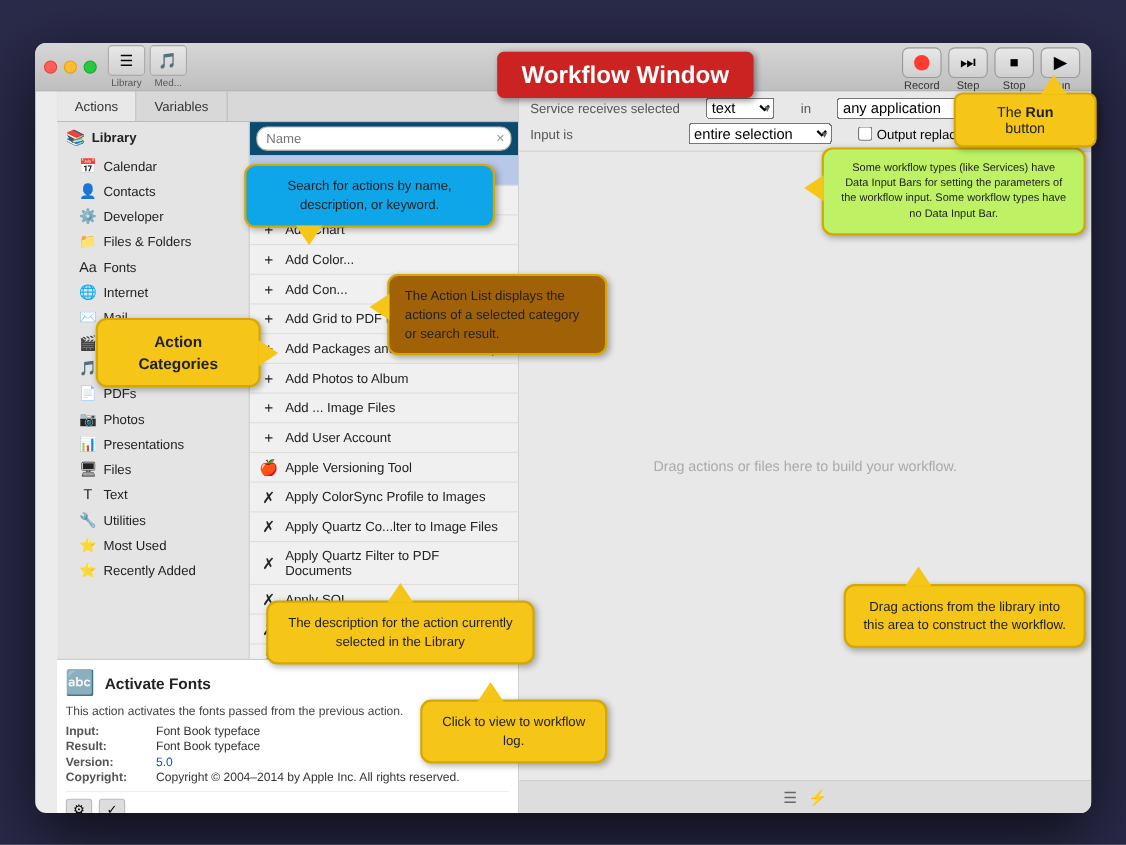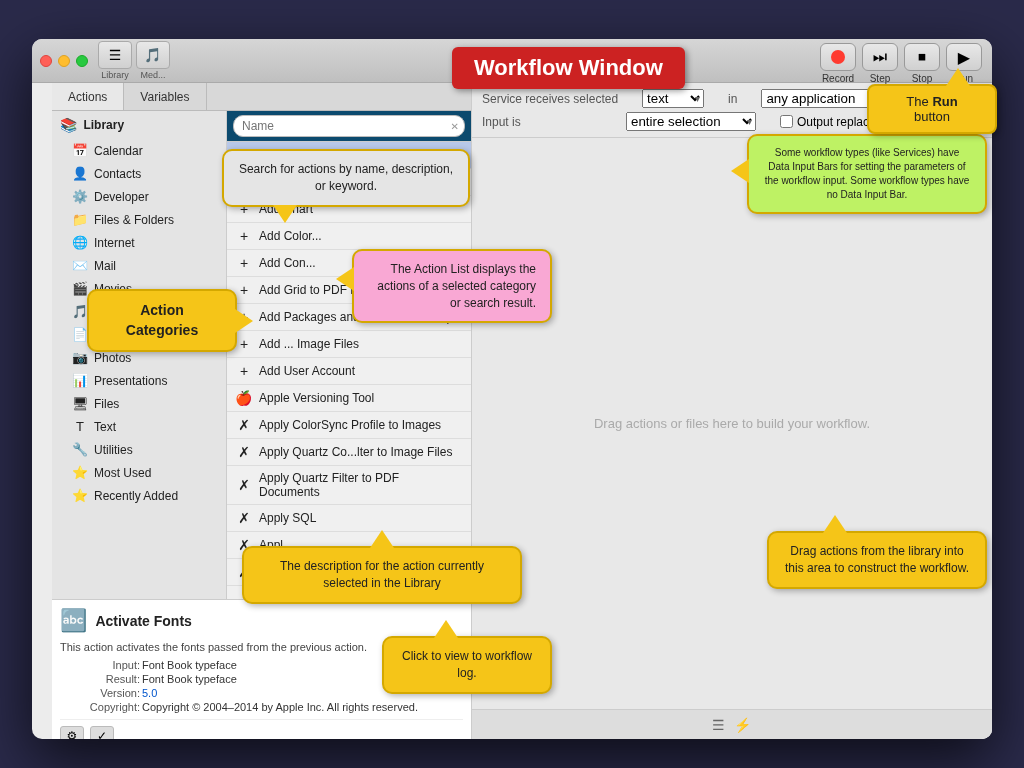--- a/index.html
+++ b/index.html
@@ -273,22 +273,22 @@
       color: #444;
       margin-bottom: 4px;
       line-height: 1.4;
     }
     .desc-meta {
       display: grid;
       grid-template-columns: 80px 1fr;
       gap: 2px;
     }
     .desc-label {
-      font-weight: 400;
-      text-align: right;
+      font-weight: 700;
+      text-align: left;
       color: #555;
     }
     .desc-value {
       color: #333;
     }
     .desc-version {
       color: #0055cc;
     }
     .desc-footer {
       margin-top: 6px;
@@ -456,20 +456,24 @@
             </div>
             <div class="cat-item">
               <span class="cat-item-icon">⚙️</span>
               <span>Developer</span>
             </div>
             <div class="cat-item">
               <span class="cat-item-icon">📁</span>
               <span>Files &amp; Folders</span>
             </div>
             <div class="cat-item">
+              <span class="cat-item-icon">Aa</span>
+              <span>Fonts</span>
+            </div>
+            <div class="cat-item">
               <span class="cat-item-icon">🌐</span>
               <span>Internet</span>
             </div>
             <div class="cat-item">
               <span class="cat-item-icon">✉️</span>
               <span>Mail</span>
             </div>
             <div class="cat-item">
               <span class="cat-item-icon">🎬</span>
               <span>Movies</span>
@@ -540,20 +544,24 @@
                 <span class="action-icon">+</span>
                 <span>Add Con...</span>
               </div>
               <div class="action-item">
                 <span class="action-icon">+</span>
                 <span>Add Grid to PDF Documents</span>
               </div>
               <div class="action-item">
                 <span class="action-icon">+</span>
                 <span>Add Packages and Post-Install Scripts</span>
+              </div>
+              <div class="action-item">
+                <span class="action-icon">+</span>
+                <span>Add Photos to Album</span>
               </div>
               <div class="action-item">
                 <span class="action-icon">+</span>
                 <span>Add ... Image Files</span>
               </div>
               <div class="action-item">
                 <span class="action-icon">+</span>
                 <span>Add User Account</span>
               </div>
               <div class="action-item">
@@ -646,36 +654,36 @@
         </div>
         <div class="workflow-bottom-bar">
           <span class="workflow-bottom-icon">☰</span>
           <span class="workflow-bottom-icon">⚡</span>
         </div>
       </div>
     </div>
   </div>
 
 
-  <div style="position:absolute; top:130px; left:200px; width:248px; background:#e5e5e5; border:2px solid #d4a800; border-radius:10px; padding:10px 14px; font-size:12px; font-weight:500; color:#222; line-height:1.4; text-align:center; box-shadow:2px 2px 6px rgba(0,0,0,0.3); z-index:10;">
+  <div style="position:absolute; top:130px; left:200px; width:228px; background:#0ea5e9; border:2px solid #d4a800; border-radius:10px; padding:10px 14px; font-size:12px; font-weight:500; color:#222; line-height:1.4; text-align:center; box-shadow:2px 2px 6px rgba(0,0,0,0.3); z-index:10;">
     <span>Search for actions by name, description, or keyword.</span>
     <div style="position:absolute; bottom:-18px; left:20%; width:0; height:0; border-left:12px solid transparent; border-right:12px solid transparent; border-top:18px solid #f5c518;"></div>
   </div>
 
   <div style="position:absolute; top:270px; left:65px; width:150px; background:#f5c518; border:2px solid #d4a800; border-radius:10px; padding:10px 14px; font-size:14px; font-weight:700; color:#222; line-height:1.4; text-align:center; box-shadow:2px 2px 6px rgba(0,0,0,0.3); z-index:10;">
     <span>Action Categories</span>
     <div style="position:absolute; right:-18px; top:50%; transform:translateY(-50%); width:0; height:0; border-top:12px solid transparent; border-bottom:12px solid transparent; border-left:18px solid #f5c518;"></div>
   </div>
 
-  <div style="position:absolute; top:230px; left:330px; width:200px; background:#f9a8d4; border:2px solid #d4a800; border-radius:10px; padding:10px 14px; font-size:12px; font-weight:500; color:#222; line-height:1.4; text-align:right; box-shadow:2px 2px 6px rgba(0,0,0,0.3); z-index:10;">
+  <div style="position:absolute; top:230px; left:330px; width:200px; background:#a16207; border:2px solid #d4a800; border-radius:10px; padding:10px 14px; font-size:12px; font-weight:500; color:#222; line-height:1.4; text-align:left; box-shadow:2px 2px 6px rgba(0,0,0,0.3); z-index:10;">
     <span>The Action List displays the actions of a selected category or search result.</span>
     <div style="position:absolute; left:-18px; top:40%; transform:translateY(-50%); width:0; height:0; border-top:12px solid transparent; border-bottom:12px solid transparent; border-right:18px solid #f5c518;"></div>
   </div>
 
-  <div style="position:absolute; bottom:145px; left:220px; width:280px; background:#f5c518; border:2px solid #d4a800; border-radius:10px; padding:10px 14px; font-size:12px; font-weight:500; color:#222; line-height:1.4; text-align:center; box-shadow:2px 2px 6px rgba(0,0,0,0.3); z-index:10;">
+  <div style="position:absolute; bottom:145px; left:220px; width:244px; background:#f5c518; border:2px solid #d4a800; border-radius:10px; padding:10px 14px; font-size:12px; font-weight:500; color:#222; line-height:1.4; text-align:center; box-shadow:2px 2px 6px rgba(0,0,0,0.3); z-index:10;">
     <span>The description for the action currently selected in the Library</span>
     <div style="position:absolute; top:-18px; left:50%; transform:translateX(-50%); width:0; height:0; border-left:12px solid transparent; border-right:12px solid transparent; border-bottom:18px solid #f5c518;"></div>
   </div>
 
   <div style="position:absolute; bottom:55px; left:360px; width:170px; background:#f5c518; border:2px solid #d4a800; border-radius:10px; padding:10px 14px; font-size:12px; font-weight:500; color:#222; line-height:1.4; text-align:center; box-shadow:2px 2px 6px rgba(0,0,0,0.3); z-index:10;">
     <span>Click to view to workflow log.</span>
     <div style="position:absolute; top:-18px; left:30%; width:0; height:0; border-left:12px solid transparent; border-right:12px solid transparent; border-bottom:18px solid #f5c518;"></div>
   </div>
 
   <div style="position:absolute; top:115px; right:15px; width:240px; background:#bef264; border:2px solid #d4a800; border-radius:10px; padding:10px 14px; font-size:10px; font-weight:500; color:#222; line-height:1.4; text-align:center; box-shadow:2px 2px 6px rgba(0,0,0,0.3); z-index:10;">

